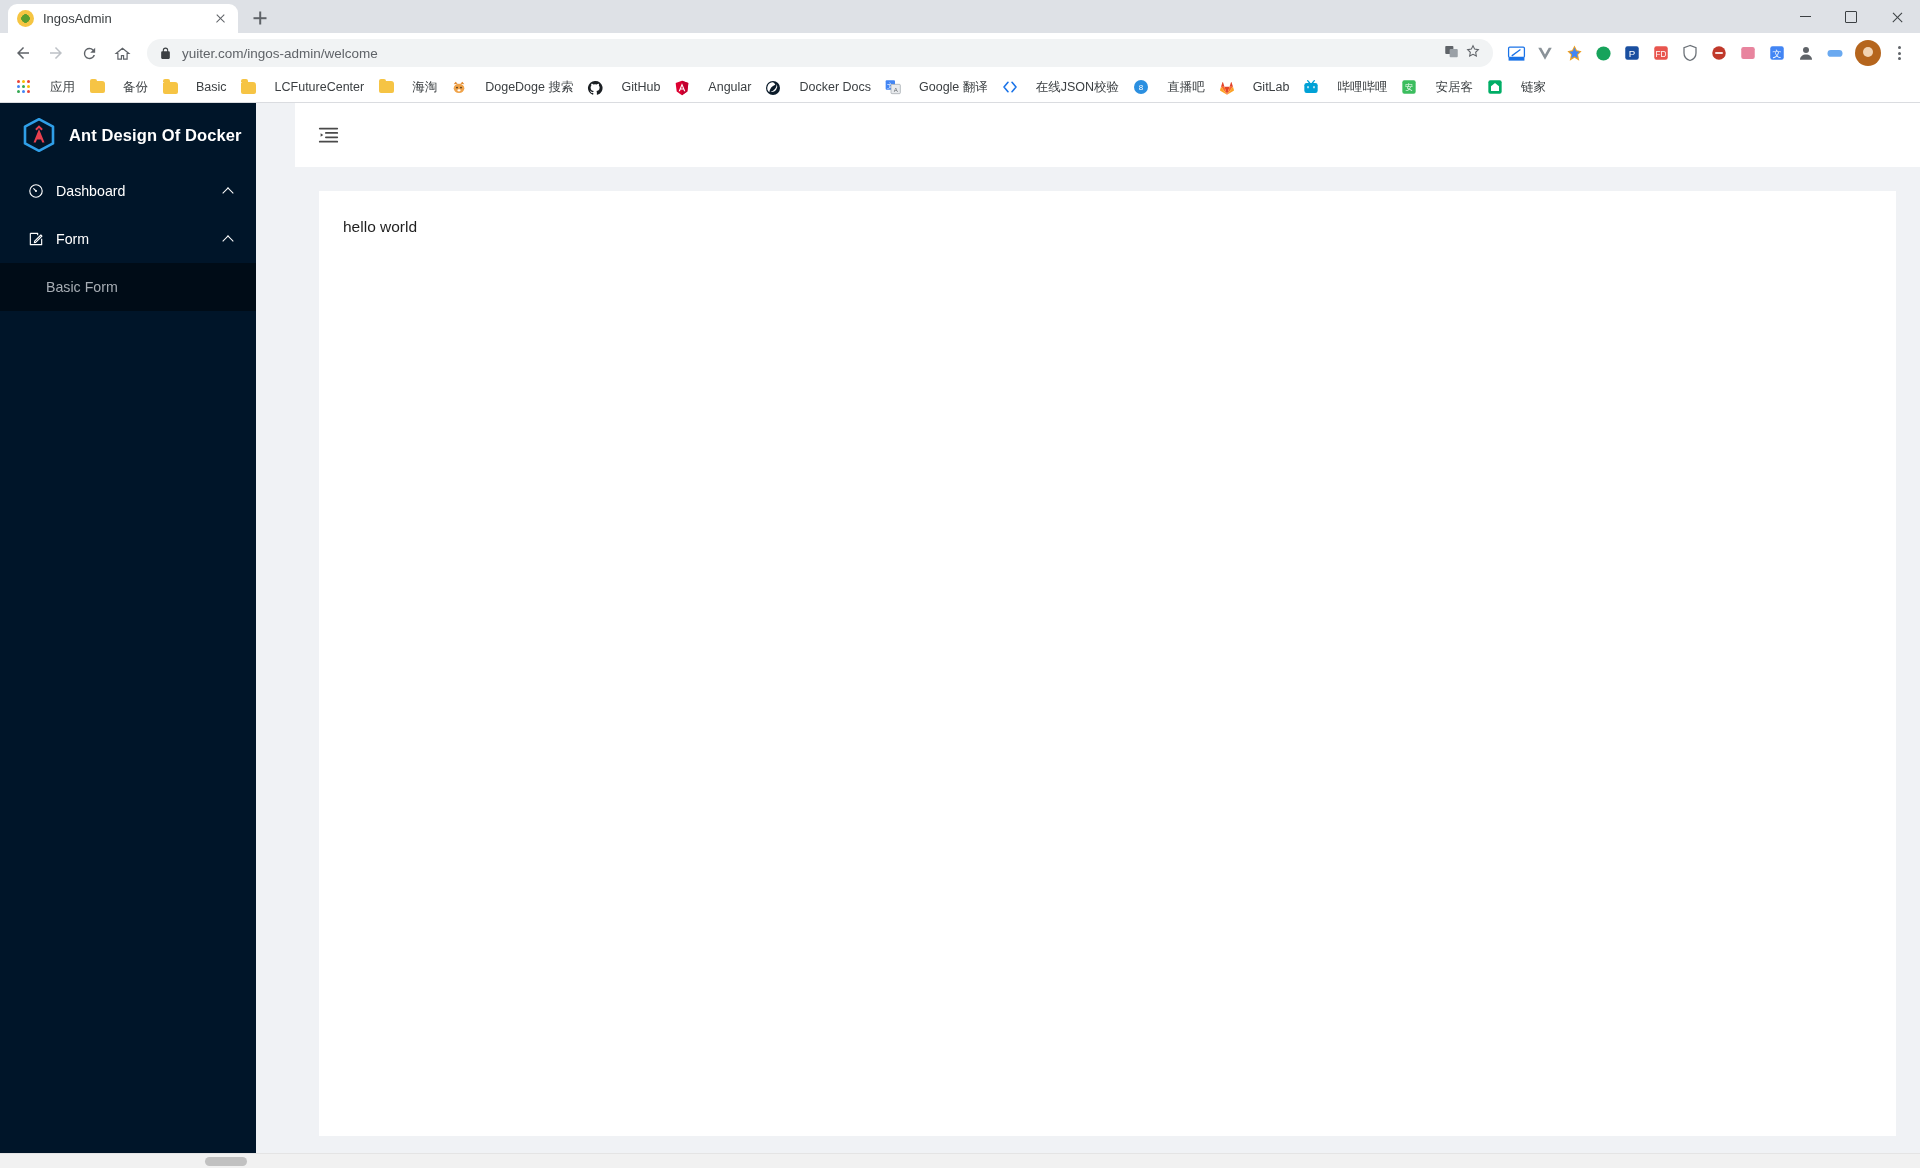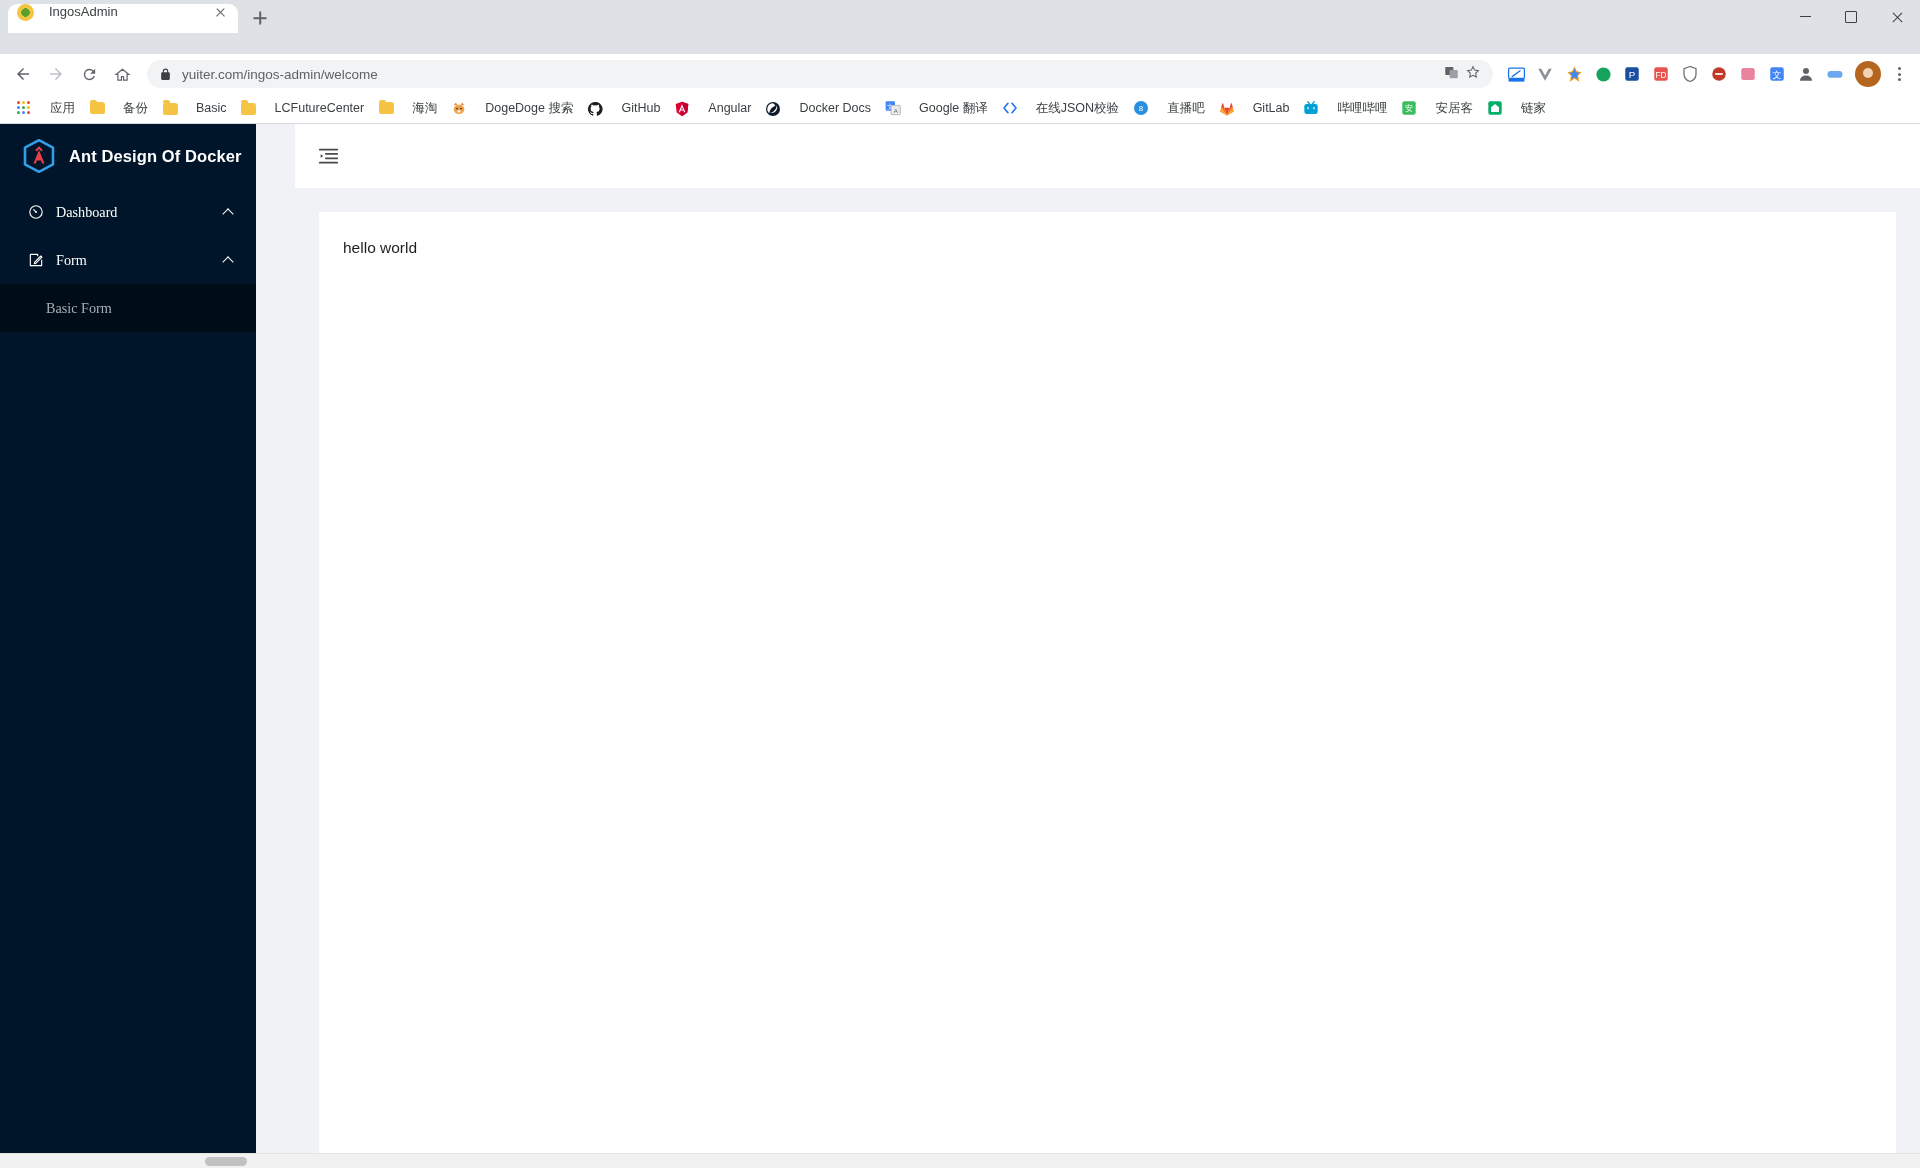--- a/index.html
+++ b/index.html
@@ -21,27 +21,27 @@
   .tabstrip {
     height: 33px;
     background: #dee1e6;
     display: flex;
     align-items: flex-end;
     padding-left: 8px;
     position: relative;
     flex: none;
   }
   .tab {
-    display: flex; align-items: flex-start;
+    display: flex; align-items: center;
     height: 29px;
     width: 230px;
     background: #ffffff;
     border-radius: 9px 9px 0 0;
     padding: 0 9px;
-    gap: 15px;
+    gap: 9px;
     position: relative;
   }
   .tab-favicon {
     width: 17px; height: 17px; flex: none;
     border-radius: 50%;
     background: radial-gradient(circle at 50% 50%, #5a9e2f 0 34%, #f5c542 36% 100%);
     position: relative;
   }
   .tab-title {
     font-size: 13px; color: #3c4043;
@@ -96,21 +96,21 @@
     width: 13px; height: 1.3px; background: #3c4043;
     left: 50%; top: 50%; margin-left: -6.5px;
   }
   .wc-close::before { transform: rotate(45deg); }
   .wc-close::after  { transform: rotate(-45deg); }
 
   
   .toolbar {
     height: 40px; background: #ffffff;
     display: flex; align-items: center;
-    padding: 0 8px; gap: 3px; flex: none; margin-top: 21px;
+    padding: 0 8px; gap: 3px; flex: none;
   }
   .nav-btn {
     width: 30px; height: 30px;
     display: flex; align-items: center; justify-content: center;
     border-radius: 50%; cursor: pointer; flex: none;
   }
   .nav-btn svg { display: block; }
 
   .omnibox {
     flex: 1; height: 28px;
@@ -201,21 +201,21 @@
     height: 64px; flex: none;
     display: flex; align-items: center;
     gap: 13px; padding-left: 22px;
   }
   .brand-logo { width: 34px; height: 36px; flex: none; }
   .brand-name {
     color: #ffffff; font-size: 16.5px; font-weight: bold;
     white-space: nowrap; letter-spacing: .1px;
   }
 
-  .menu { display: flex; flex-direction: column; font-family: Liberation Serif, serif; }
+  .menu { display: flex; flex-direction: column; }
   .menu-group-title {
     height: 48px; display: flex; align-items: center;
     padding: 0 22px 0 28px; gap: 12px;
     color: #ffffff; font-size: 14.2px;
     cursor: pointer; user-select: none;
   }
   .mg-icon { width: 16px; height: 16px; flex: none; display: flex; }
   .mg-label { flex: 1; white-space: nowrap; }
   .caret {
     width: 10px; height: 10px; flex: none; position: relative;

